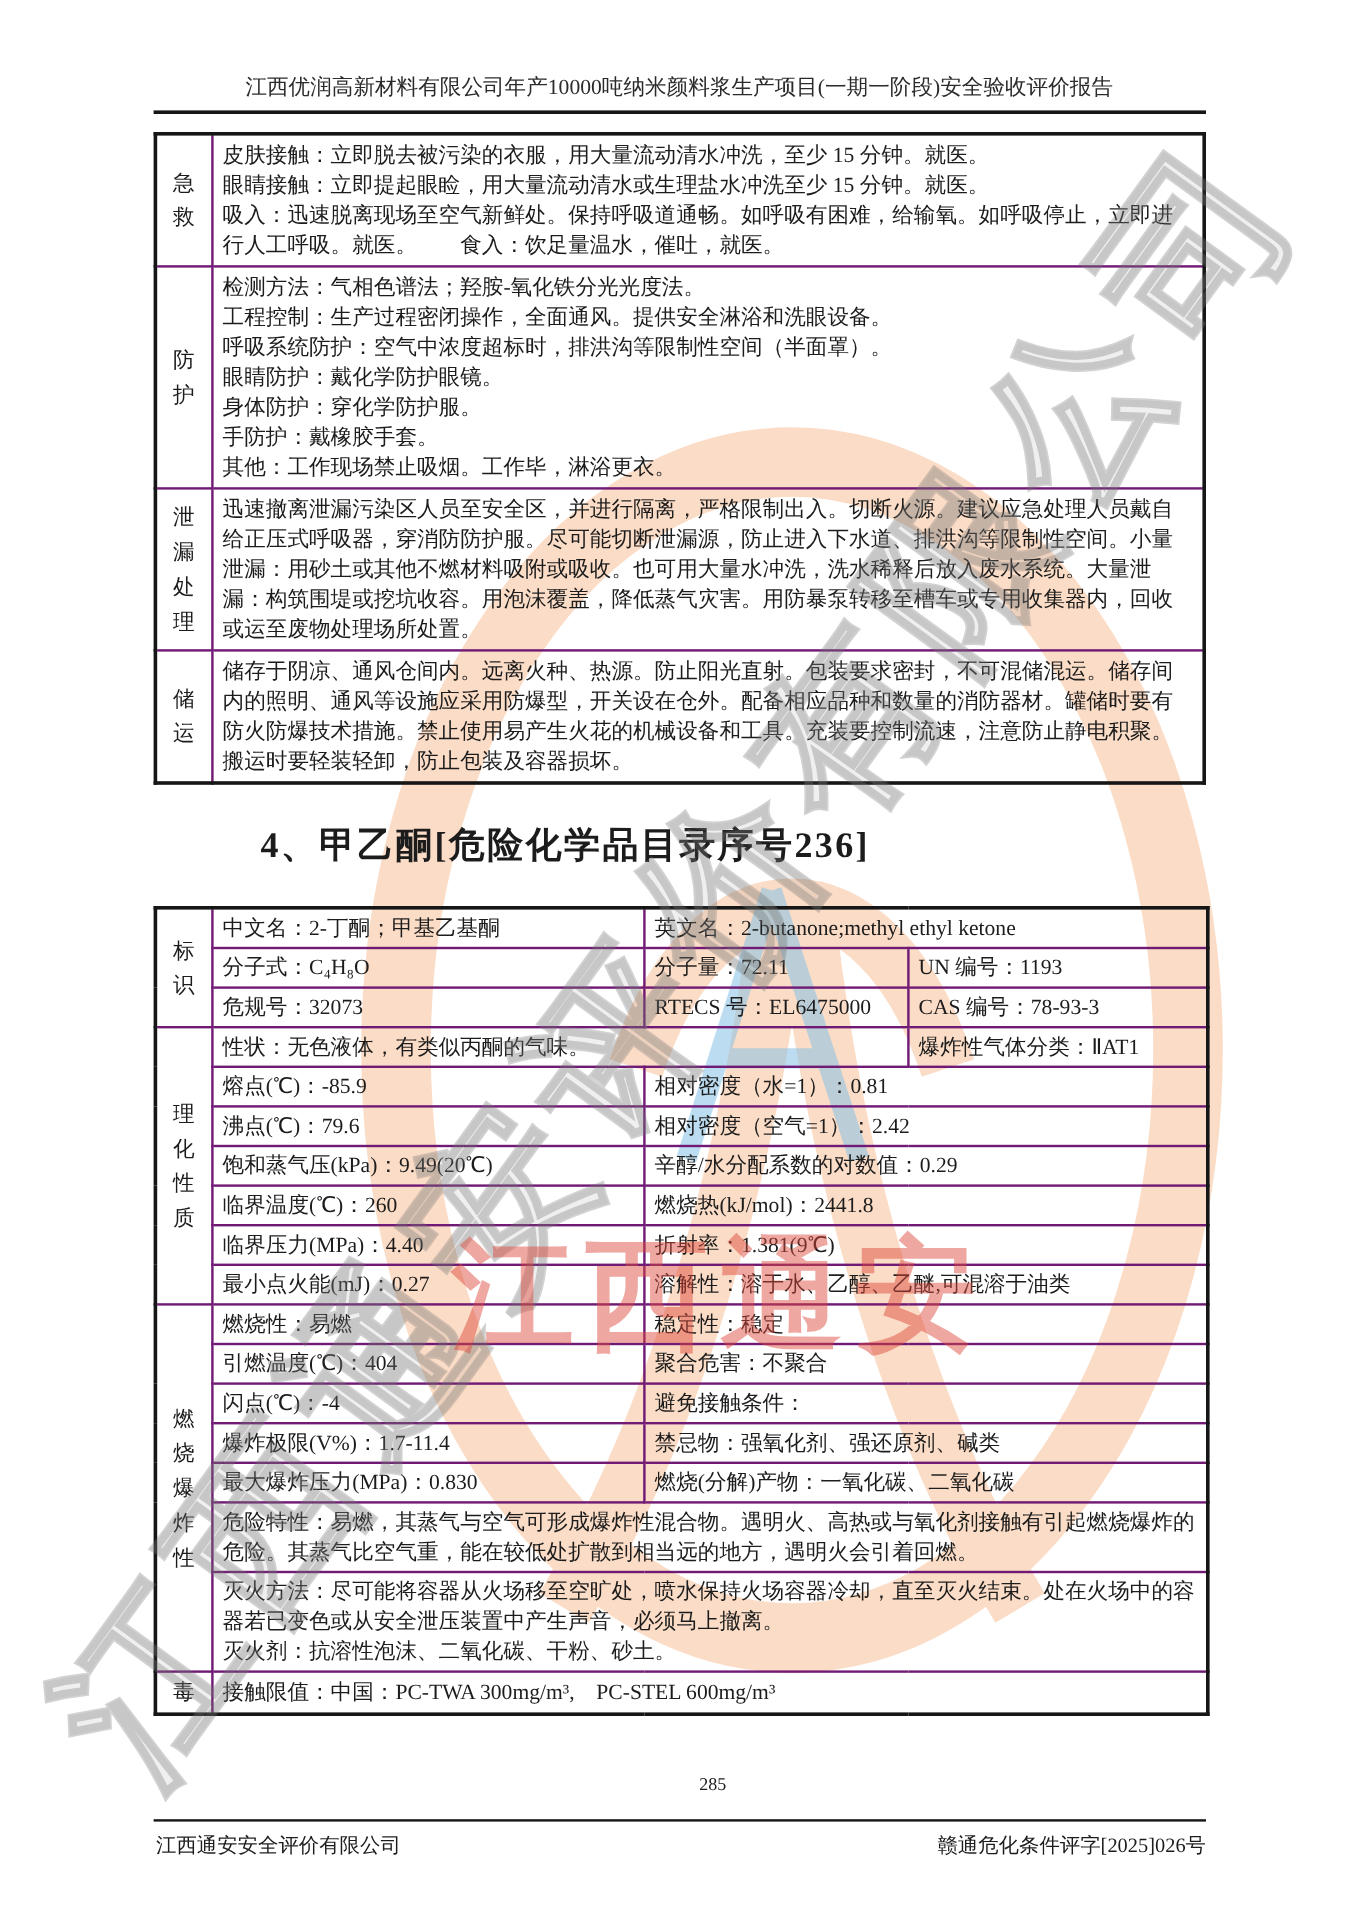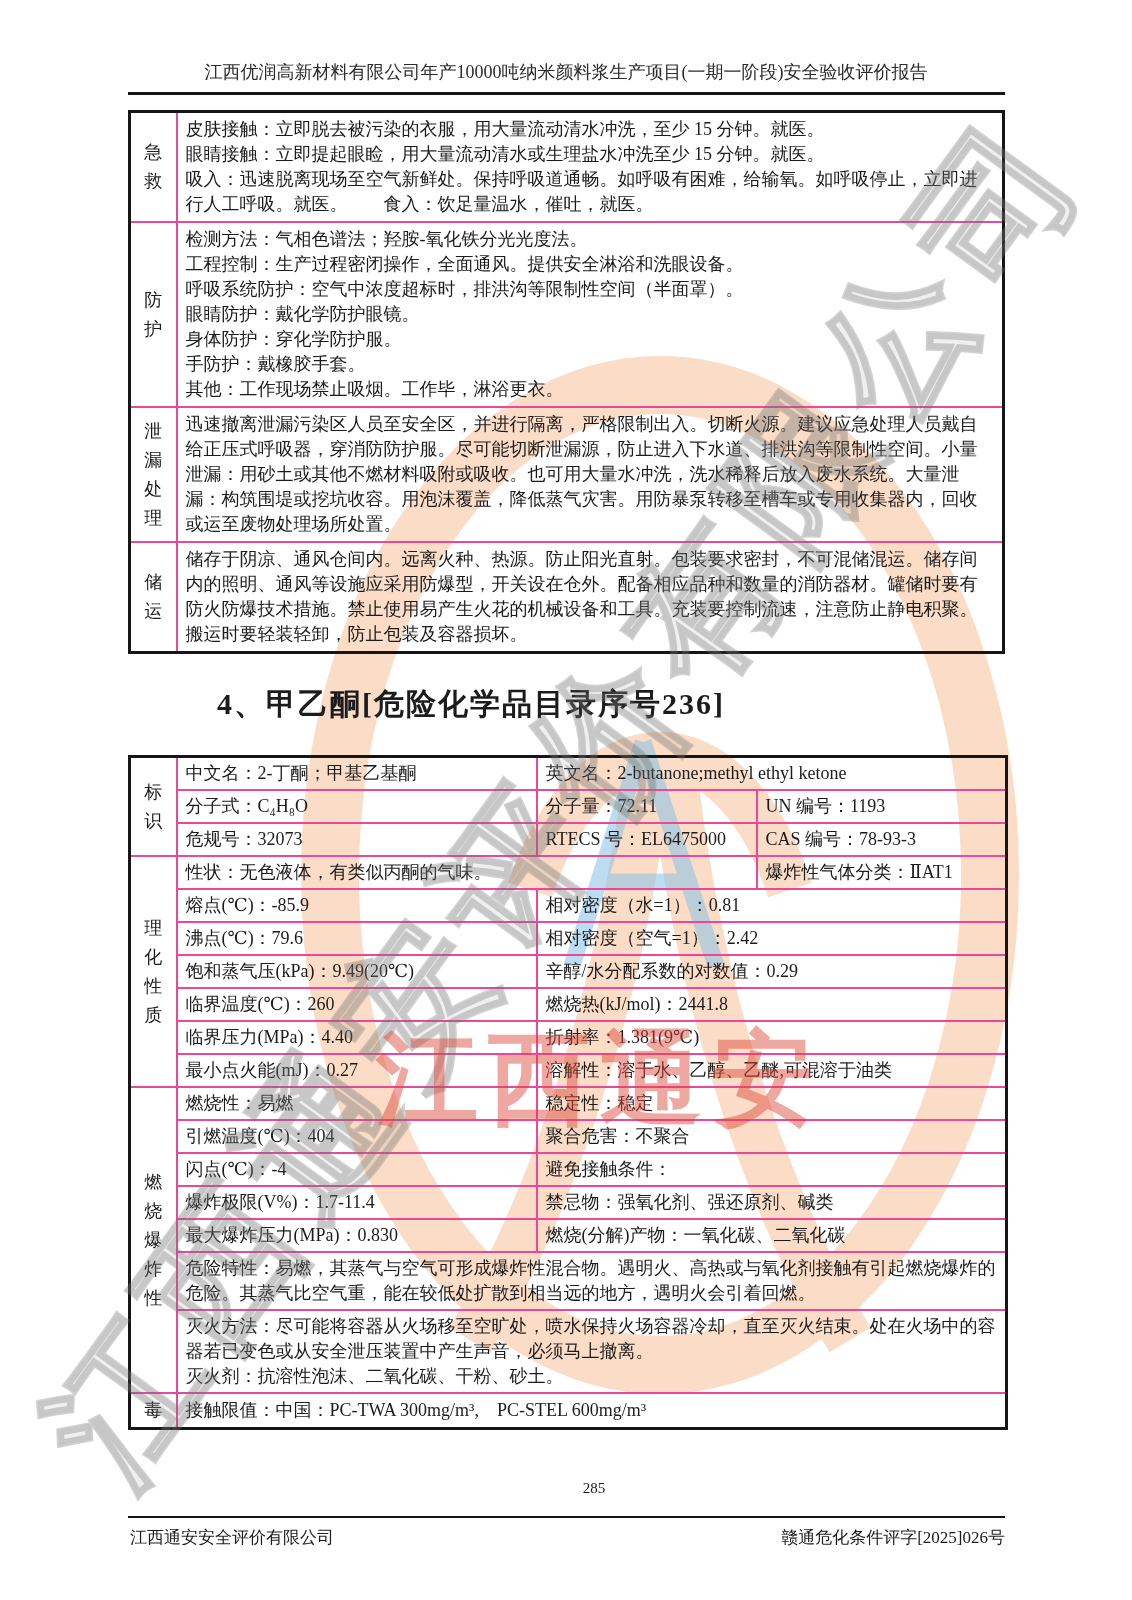--- a/index.html
+++ b/index.html
@@ -39,22 +39,22 @@
 
   
   .sec-heading { position:absolute; top:684px; left:217px; font-size:30px;
                  font-weight:bold; letter-spacing:2px; z-index:1; }
 
   
   table { border-collapse:collapse; table-layout:fixed; background:transparent;
           position:absolute; left:128px; z-index:1; }
   #table1 { top:110px; width:877px; }
   #table2 { top:755px; width:877px; }
-  td { border:2px solid #ec4899; vertical-align:middle; font-size:18px;
-       line-height:25px; padding:3px 6px 3px 8px; }
+  td { border:2px solid #701a75; vertical-align:middle; font-size:18px;
+       line-height:25px; padding:3px 6px 3px 8px;font-family:Liberation Serif, serif; }
   #table1 td.cell { padding:4px 8px; }
   td.lbl { text-align:center; padding:2px 0; width:47px; }
   td.lbl .ch { display:block; line-height:29px; font-size:18px; }
   .line { display:block; }
   table { border:3px solid #161616; }
 </style>
 </head>
 <body>
 
 <div class="page">

